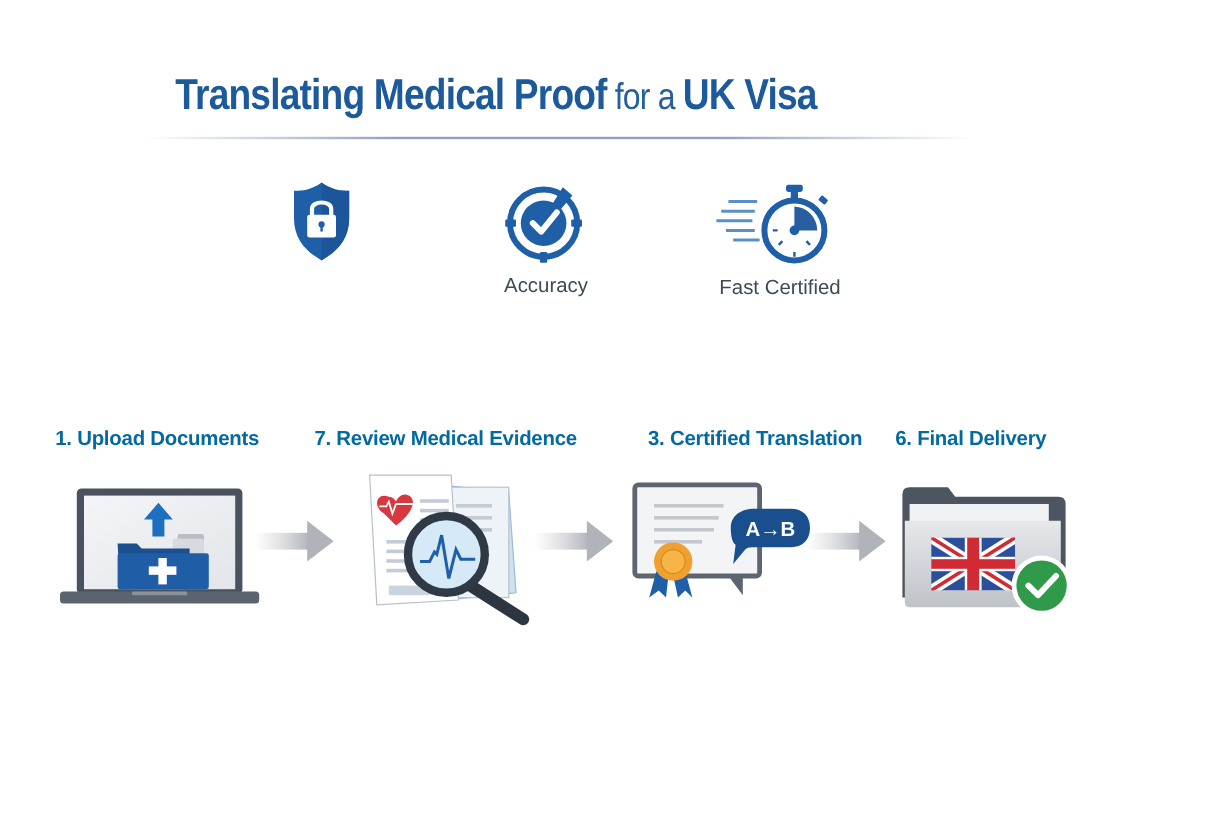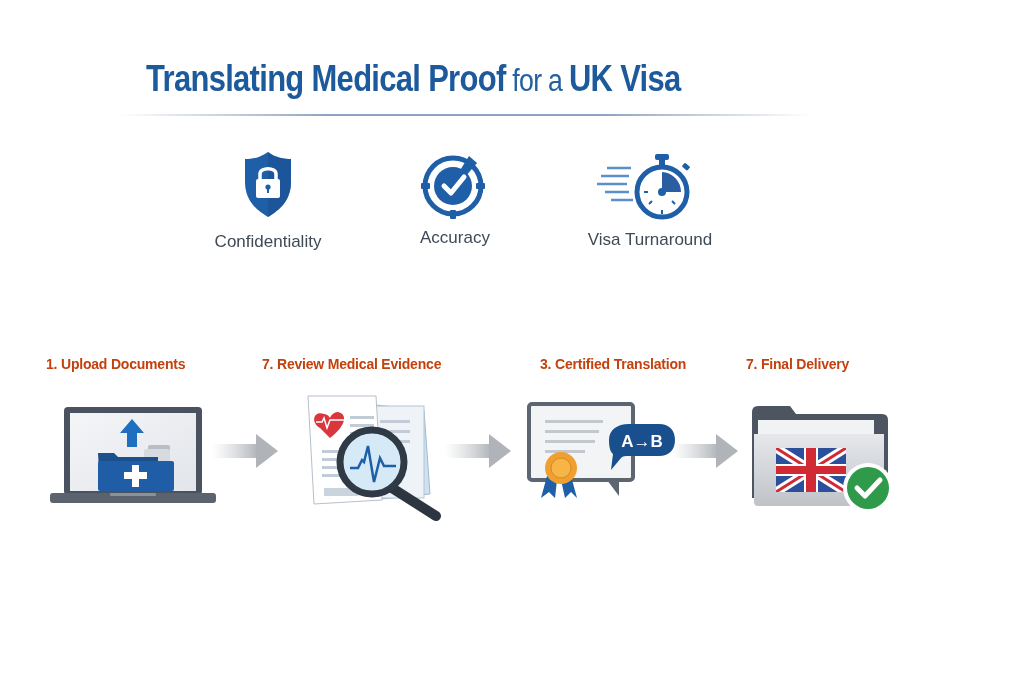--- a/index.html
+++ b/index.html
@@ -20,21 +20,21 @@
     background: linear-gradient(to right, rgba(170,185,205,0), #8fa3c0 30%, #8fa3c0 70%, rgba(170,185,205,0));
   }
 
   .feature { position: absolute; top: 150px; text-align: center; }
   .feature .icon { display: block; margin: 0 auto; }
   .feature .label {
     display: block; margin-top: 14px; font-size: 17px; color: #3f4a57; white-space: nowrap;
   }
 
   .step-label {
-    position: absolute; top: 356px; font-size: 14px; font-weight: bold; color: #c2410c; white-space: nowrap;
+    position: absolute; top: 356px; font-size: 17px; font-weight: bold; color: #0369a1; white-space: nowrap;
     letter-spacing: -0.2px;
   }
 
   .step-graphic { position: absolute; }
   .arrow { position: absolute; }
 </style>
 </head>
 <body>
 
 <div class="title">
@@ -44,21 +44,20 @@
 
 <div class="feature" style="left:198px; width:140px;">
   <svg class="icon" width="52" height="70" viewBox="0 0 52 70">
     <path d="M26 2 C18 8 10 9 3 9 L3 32 C3 50 14 60 26 67 C38 60 49 50 49 32 L49 9 C42 9 34 8 26 2 Z" fill="#1e5fa8"></path>
     <path d="M26 2 C34 8 42 9 49 9 L49 32 C49 50 38 60 26 67 Z" fill="#1a4f91" opacity="0.6"></path>
     <path d="M18 30 L18 24 C18 17 34 17 34 24 L34 30" fill="none" stroke="#ffffff" stroke-width="3.5"></path>
     <rect x="14" y="29" width="24" height="19" rx="2" fill="#ffffff"></rect>
     <circle cx="26" cy="37" r="2.6" fill="#1e5fa8"></circle>
     <rect x="25" y="38" width="2" height="5" fill="#1e5fa8"></rect>
   </svg>
-  <span class="label" style="margin-top:12px;">Confidentiality</span>
 </div>
 
 <div class="feature" style="left:395px; width:120px;">
   <svg class="icon" width="76" height="70" viewBox="0 0 76 70">
     <circle cx="36" cy="36" r="28" fill="none" stroke="#1e5fa8" stroke-width="5"></circle>
     <circle cx="36" cy="36" r="19" fill="#1e5fa8"></circle>
     <rect x="4" y="33" width="9" height="6" rx="1" fill="#1e5fa8"></rect>
     <rect x="59" y="33" width="9" height="6" rx="1" fill="#1e5fa8"></rect>
     <rect x="33" y="60" width="6" height="9" rx="1" fill="#1e5fa8"></rect>
     <path d="M52 6 L60 13 L48 27 L42 22 Z" fill="#1e5fa8"></path>
@@ -78,27 +77,27 @@
     <rect x="64" y="9" width="6" height="6" fill="#1e5fa8"></rect>
     <rect x="88" y="14" width="7" height="5" rx="1" fill="#1e5fa8" transform="rotate(40 91 16)"></rect>
     <circle cx="67" cy="42" r="25" fill="#ffffff" stroke="#1e5fa8" stroke-width="5"></circle>
     <path d="M67 42 L67 22 A20 20 0 0 1 86 42 Z" fill="#2a5ea0"></path>
     <circle cx="67" cy="42" r="4" fill="#1e5fa8"></circle>
     <line x1="67" y1="60" x2="67" y2="64" stroke="#1e5fa8" stroke-width="2"></line>
     <line x1="49" y1="42" x2="53" y2="42" stroke="#1e5fa8" stroke-width="2"></line>
     <line x1="54" y1="54" x2="57" y2="51" stroke="#1e5fa8" stroke-width="2"></line>
     <line x1="80" y1="54" x2="77" y2="51" stroke="#1e5fa8" stroke-width="2"></line>
   </svg>
-  <span class="label" style="margin-top:8px;">Visa Turnaround</span>
+  <span class="label" style="margin-top:8px;">Fast Certified</span>
 </div>
 
 <div class="step-label" style="left:46px;">1. Upload Documents</div>
 <div class="step-label" style="left:262px;">7. Review Medical Evidence</div>
 <div class="step-label" style="left:540px;">3. Certified Translation</div>
-<div class="step-label" style="left:746px;">7. Final Delivery</div>
+<div class="step-label" style="left:746px;">6. Final Delivery</div>
 
 <svg class="step-graphic" style="left:48px; top:405px;" width="170" height="102" viewBox="0 0 170 102">
   <defs>
     <linearGradient id="scr" x1="0" y1="0" x2="1" y2="1">
       <stop offset="0" stop-color="#f4f5f7"></stop>
         <stop offset="1" stop-color="#e2e5ea"></stop>
     </linearGradient>
   </defs>
   <rect x="16" y="2" width="138" height="88" rx="4" fill="#4a5260"></rect>
   <rect x="22" y="8" width="126" height="78" fill="url(#scr)"></rect>

